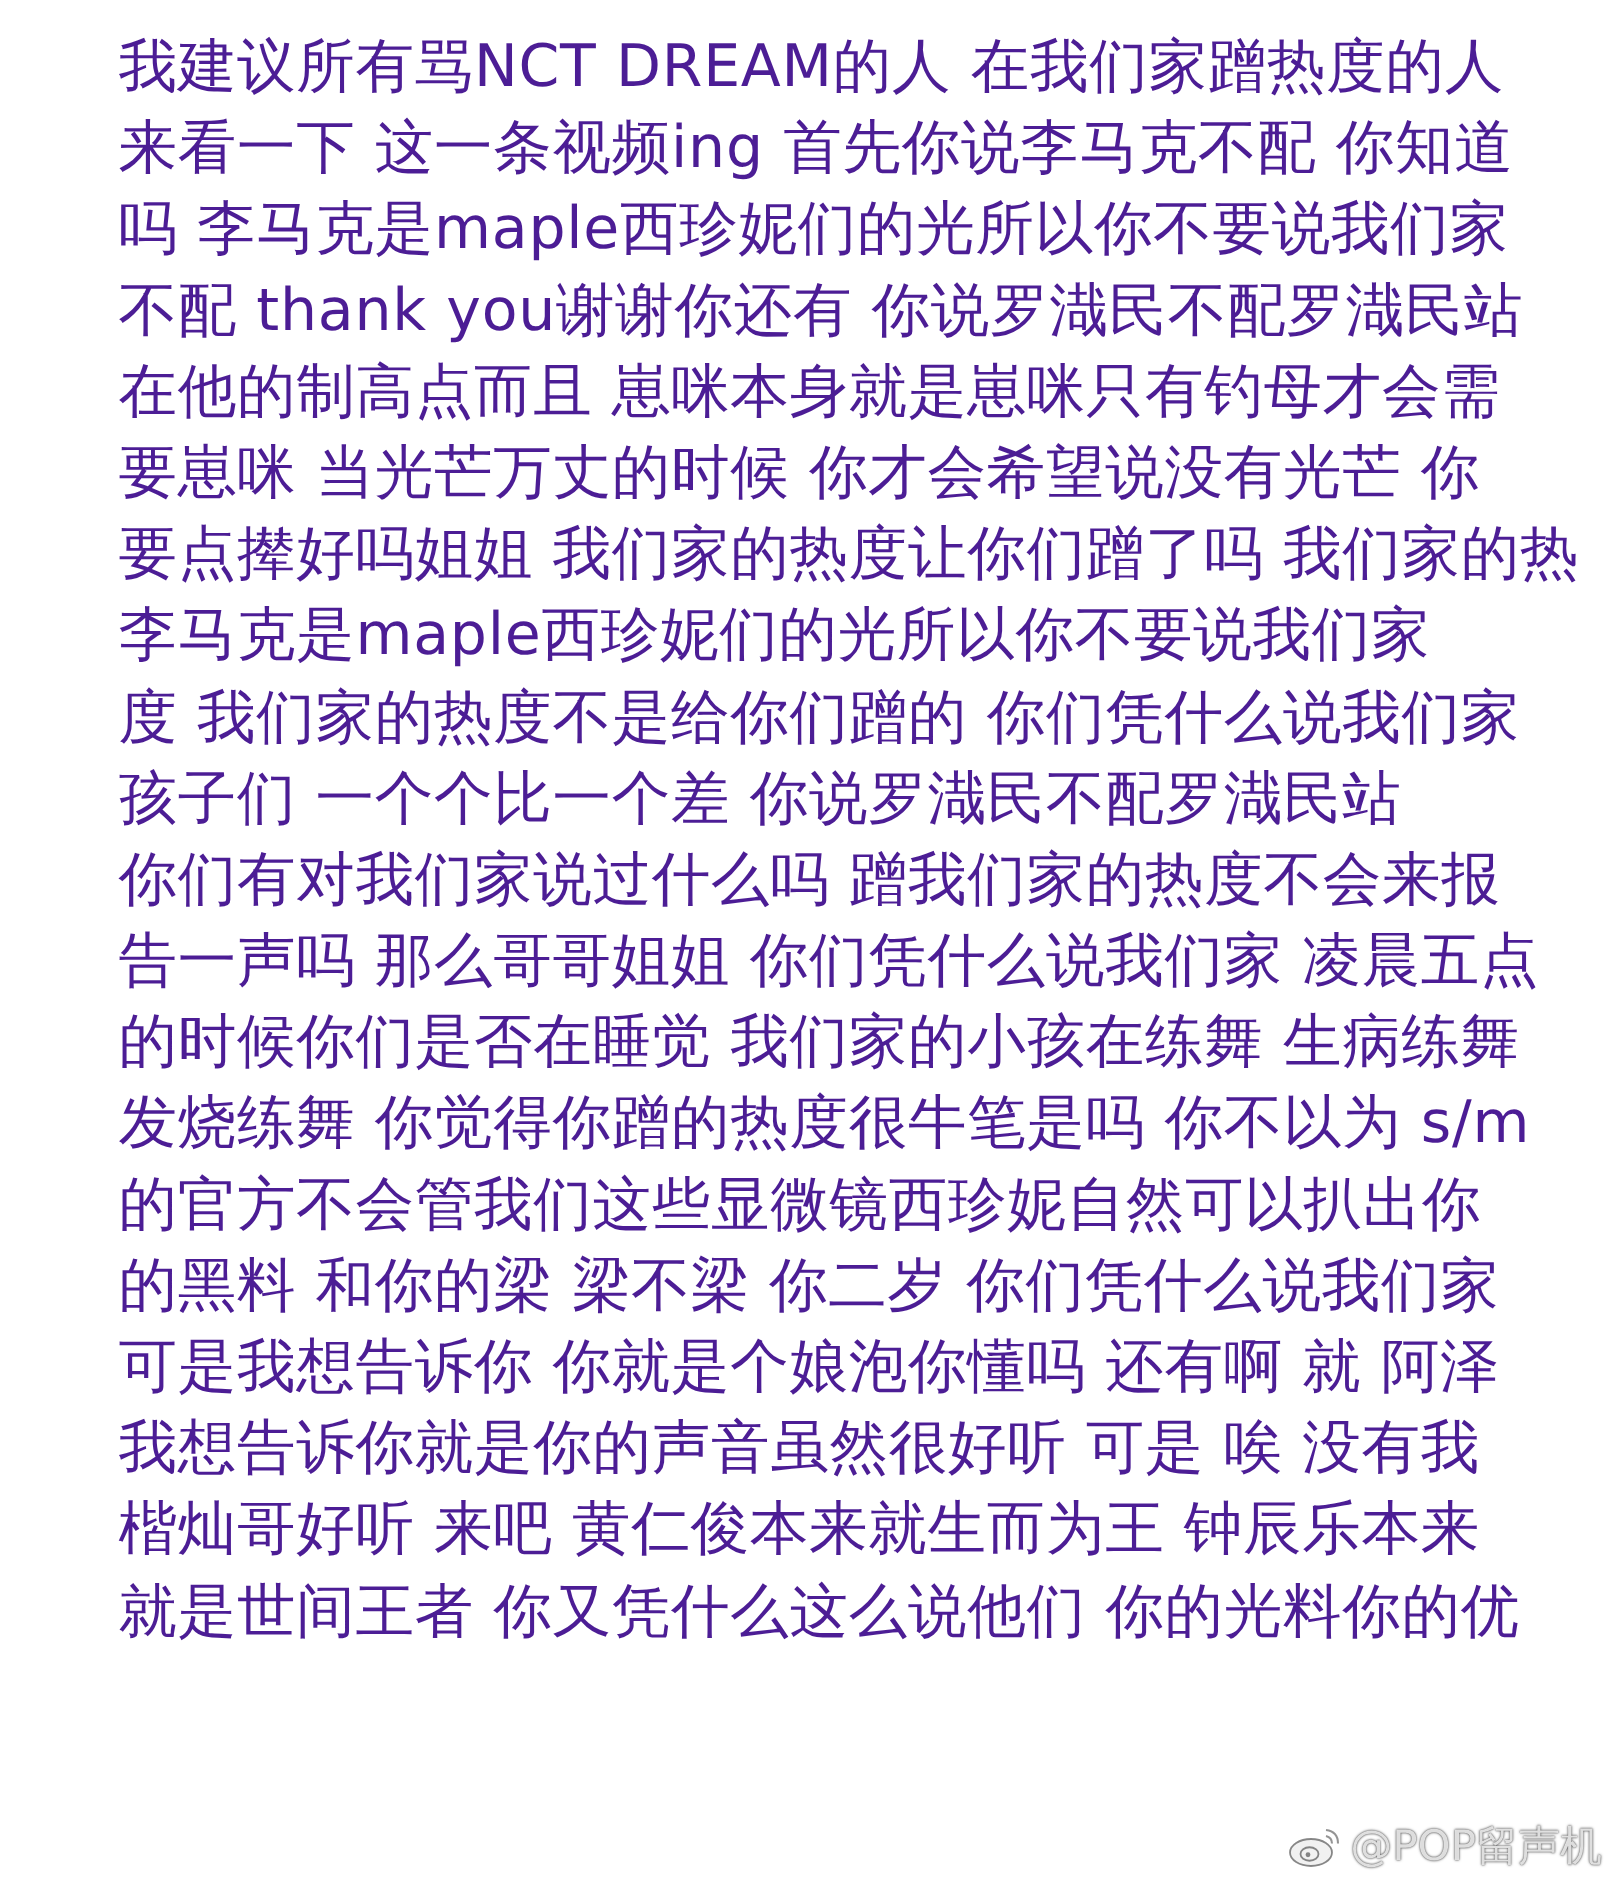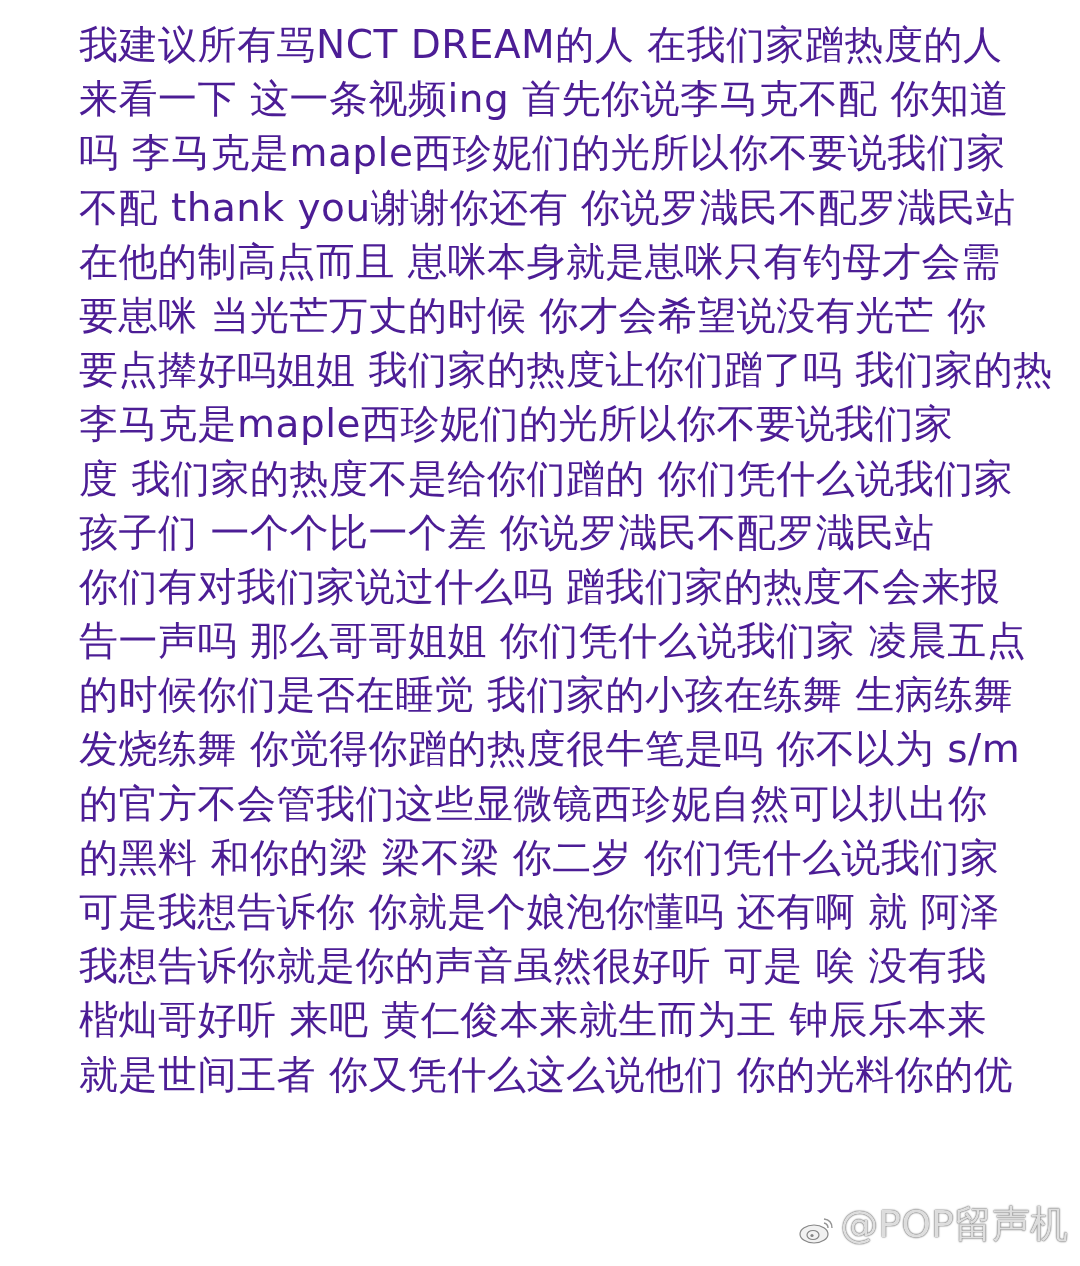--- a/index.html
+++ b/index.html
@@ -32,21 +32,21 @@
     }
     .watermark {
       position: absolute;
       right: 12px;
       bottom: 16px;
       display: flex;
       align-items: center;
       gap: 4px;
       color: rgba(235,235,235,0.92);
       font-family: "DejaVu Sans", "Liberation Sans", sans-serif;
-      font-size: 38px;
+      font-size: 28px;
       text-shadow: 0 0 2px rgba(0,0,0,0.55), 0 0 1px rgba(0,0,0,0.6);
       pointer-events: none;
     }
     .weibo-logo {
       width: 38px;
       height: 30px;
       display: inline-block;
     }
   </style>
 </head>

